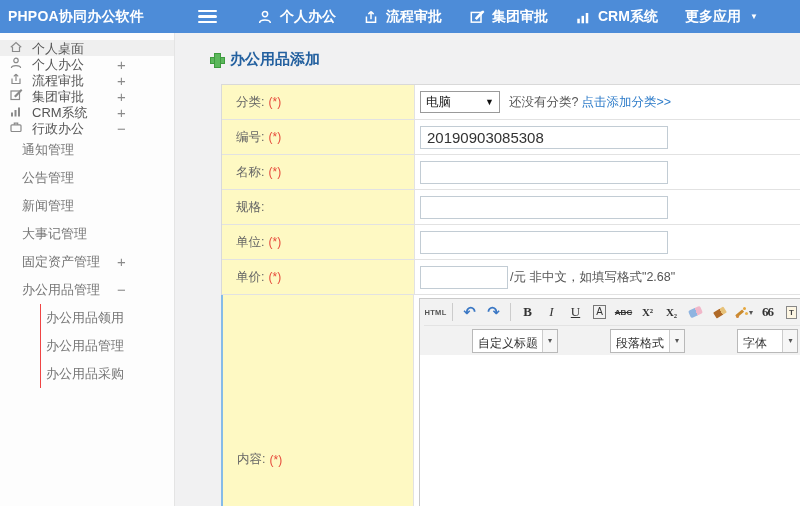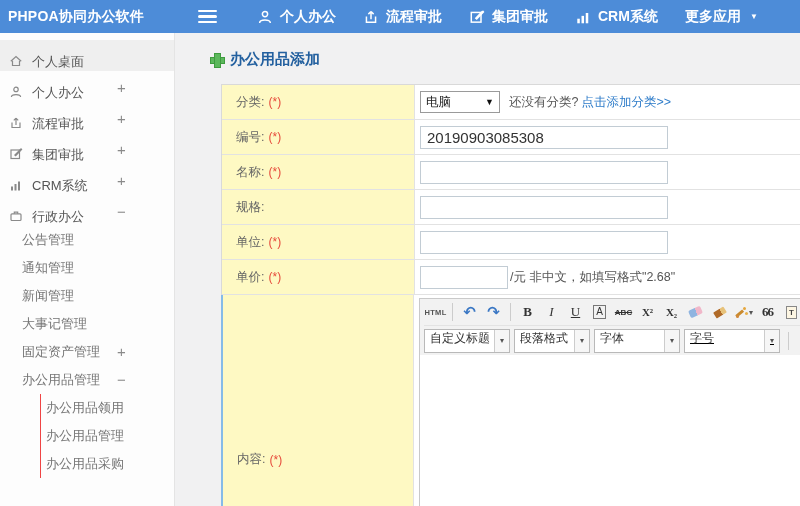--- a/index.html
+++ b/index.html
@@ -11,21 +11,21 @@
   .hamburger { margin-left:23px; width:19px; height:13px; display:flex; flex-direction:column; justify-content:space-between; cursor:pointer; }
   .hamburger i { display:block; height:2.4px; background:#fff; border-radius:2px; }
   .topnav { display:flex; align-items:center; margin-left:40px; }
   .navitem { display:flex; align-items:center; gap:7px; margin-right:27px; font-size:14px; font-weight:bold; color:#fff; text-decoration:none; cursor:pointer; white-space:nowrap; }
   .navitem svg { display:block; }
   .caret-down { font-size:8px; margin-left:2px; }
 
   
   .page-body { display:flex; height:473px; }
   .sidebar { width:175px; background:#fdfdfd; border-right:1px solid #e4e4e4; padding-top:7px; overflow:hidden; }
-  .side-item { height:31px; display:flex; align-items:flex-end; padding-left:9px; position:relative; font-size:13px; color:#555; cursor:pointer; }
+  .side-item { height:16px; display:flex; align-items:flex-start; padding-left:9px; position:relative; font-size:13px; color:#555; cursor:pointer; }
   .side-item.active { background:#efefef; }
   .side-item svg { margin-right:9px; flex:none; }
   .expand-sign { position:absolute; left:117px; top:50%; transform:translateY(-50%); color:#8a8a8a; font-size:15px; }
   .s-item { height:28px; line-height:28px; padding-left:22px; font-size:13px; color:#757575; position:relative; cursor:pointer; }
   .submenu2 { margin-left:40px; border-left:1px solid #ef4444; }
   .submenu2 .s-item { padding-left:5px; }
 
   
   .main { flex:1; background:#f1f1f2; padding:17px 0 0 46px; overflow:hidden; }
   .page-title { display:flex; align-items:center; gap:7px; margin:0 0 15px -11px; }
@@ -69,21 +69,21 @@
   .g-supsub { font-size:11px; font-weight:bold; font-family:"Liberation Serif",serif; }
   .g-eraser { width:13px; height:8px; border-radius:2px; transform:rotate(-24deg); background:linear-gradient(90deg,#8fb4e0 55%,#f0b7c9 55%); }
   .g-brush { width:12px; height:7px; border-radius:1px; transform:rotate(-32deg); background:linear-gradient(90deg,#b06a28 60%,#e7c27a 60%); }
   .g-wand { position:relative; width:13px; height:13px; }
   .g-wand::before { content:""; position:absolute; left:1px; top:6px; width:9px; height:2.5px; background:#c98a2e; transform:rotate(-40deg); }
   .g-wand::after { content:""; position:absolute; right:1px; top:1px; width:3px; height:3px; border-radius:50%; background:#e5a63c; box-shadow:-7px 8px 0 #d2893b, 2px 5px 0 #e8b14d; }
   .g-quote { font-weight:bold; font-size:13px; font-family:"Liberation Serif",serif; letter-spacing:-1px; }
   .g-paste { border:1px solid #888; font-size:8px; font-weight:bold; padding:0 2.5px; line-height:11px; background:#fdf6e3; color:#444; }
   .tb .mini-caret { font-size:8px; color:#555; margin-left:1px; }
 
-  .ed-select { height:24px; border:1px solid #b9b9b9; background:#fff; display:flex; align-items:flex-start; cursor:pointer; }
+  .ed-select { height:24px; border:1px solid #b9b9b9; background:#fff; display:flex; align-items:flex-end; cursor:pointer;margin-left:48px; }
   .ed-select .lab { padding:0 5px; font-size:12px; color:#333; white-space:nowrap; overflow:hidden; flex:1; }
   .ed-select .cbox { width:15px; align-self:stretch; border-left:1px solid #ccc; display:flex; align-items:center; justify-content:center; font-size:8px; color:#555; background:#f6f6f6; }
   .w-style { width:86px; } .w-format { width:76px; } .w-font { width:86px; } .w-size { width:96px;text-decoration:underline; }
 
   .ed-body { height:260px; background:#fff; }
 </style>
 </head>
 <body>
 
 <header class="topbar">
@@ -184,22 +184,22 @@
     <div class="side-item">
       <span><svg width="14" height="14" viewBox="0 0 14 14" fill="none" stroke="#8a8a8a" stroke-width="1.2">
             <rect x="2" y="4.8" width="10" height="6.7" rx="1"></rect>
             <path d="M5.3 4.8 V3.2 H8.7 V4.8"></path>
           </svg></span>
       <span>行政办公</span>
       <span class="expand-sign">−</span>
     </div>
 
     <div class="submenu">
+      <div class="s-item"><span>通知管理</span></div>
       <div class="s-item"><span>公告管理</span></div>
-      <div class="s-item"><span>通知管理</span></div>
       <div class="s-item"><span>新闻管理</span></div>
       <div class="s-item"><span>大事记管理</span></div>
       <div class="s-item">
         <span>固定资产管理</span>
         <span class="expand-sign">+</span>
       </div>
       <div class="s-item">
         <span>办公用品管理</span>
         <span class="expand-sign">−</span>
       </div>

